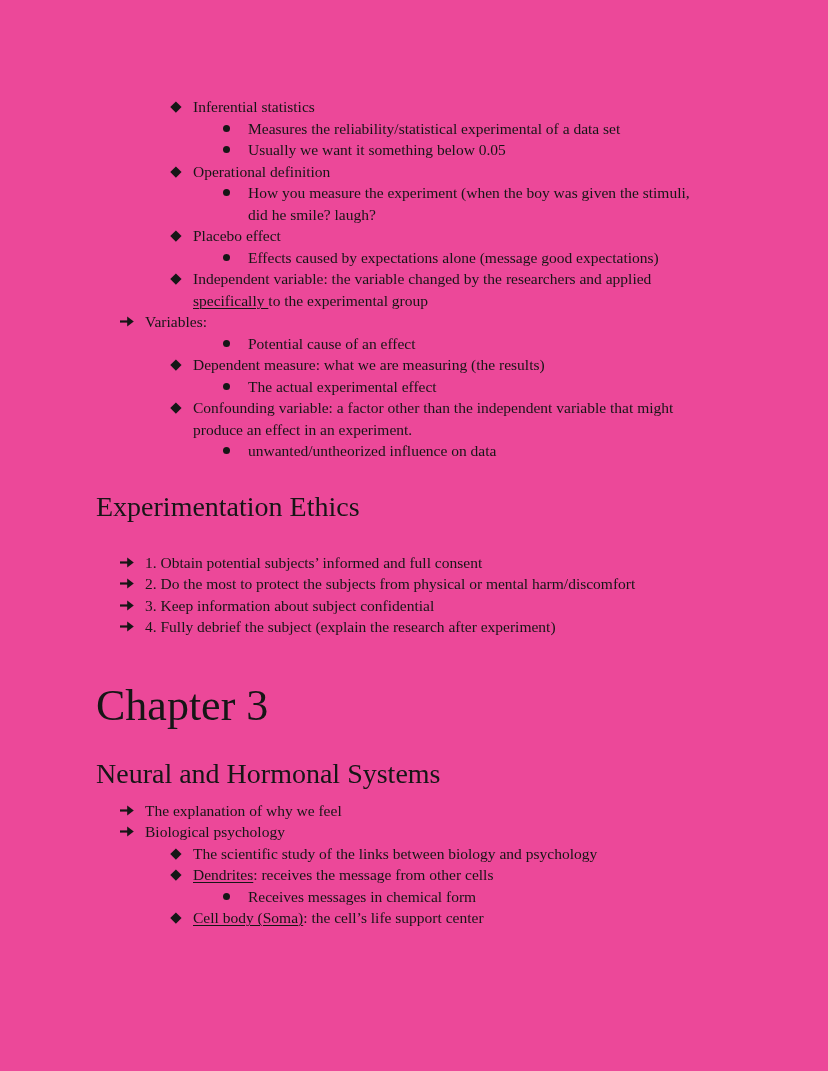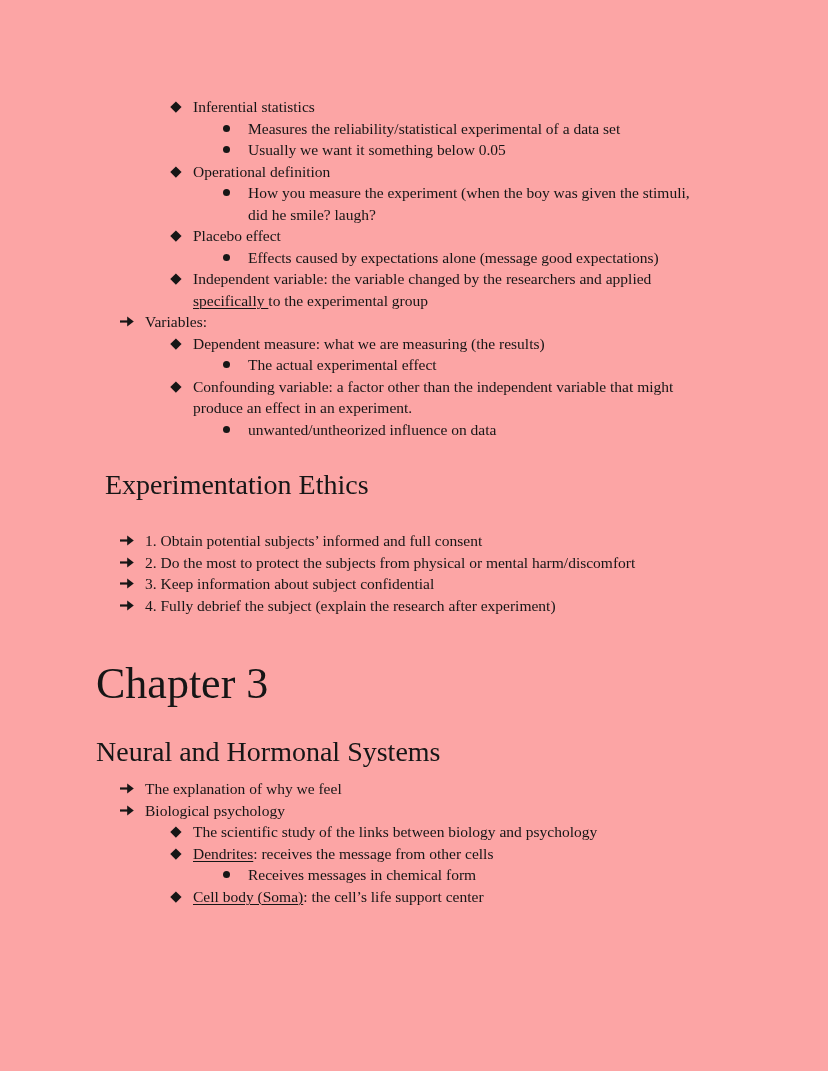--- a/index.html
+++ b/index.html
@@ -1,42 +1,42 @@
 <!DOCTYPE html>
 <html><head>
 <meta charset="utf-8">
 <style>
   html,body{margin:0;padding:0;background:#ffffff;}
   .page{
     position:relative;
     width:828px;height:1071px;
     box-sizing:border-box;
     padding:96px 96px 0 96px;
-    background:#fca5a5;
+    background:#ec4899;
     color:#161616;
     font-family:"Liberation Serif","DejaVu Serif",serif;
     font-size:15.5px;
     line-height:21.5px;
     overflow:hidden;
   }
   .list{margin:0;}
   .li{position:relative;white-space:pre-wrap;}
   .l1{padding-left:49px;}
   .l2{padding-left:97px;}
   .l3{padding-left:152px;}
   .bullet{position:absolute;display:block;color:#161616;}
   .l1 .bullet{left:24px;top:5.4px;width:14px;height:11px;}
   .l2 .bullet.diamond{left:75.5px;top:7px;width:7.8px;height:7.8px;background:currentColor;transform:rotate(45deg);}
   .l3 .bullet.circle{left:127px;top:7.3px;width:7px;height:7px;border-radius:50%;background:currentColor;}
   .arrow svg{display:block;}
   u{text-decoration:underline;text-decoration-thickness:1px;text-underline-offset:2px;}
   .h1,.h2{font-weight:400;color:#161616;}
   .h1{font-size:44px;line-height:44px;margin:46px 0 0 0;}
   .h2{font-size:28px;line-height:34px;margin:0;}
-  .h2-ethics{margin-top:28px;margin-left:9px;}
+  .h2-ethics{margin-top:28px;}
   .list-ethics{margin-top:28px;}
   .h2-neural{margin-top:29px;}
   .list-neuron{margin-top:9px;}
 </style>
 </head>
 <body>
 
 <div class="page">
   <div class="list list-methods">
       <div class="li l2"><span class="bullet diamond"></span><span class="txt">Inferential statistics</span></div>
@@ -46,20 +46,21 @@
       <div class="li l3"><span class="bullet circle"></span><span class="txt">How you measure the experiment (when the boy was given the stimuli,
 did he smile? laugh?</span></div>
       <div class="li l2"><span class="bullet diamond"></span><span class="txt">Placebo effect</span></div>
       <div class="li l3"><span class="bullet circle"></span><span class="txt">Effects caused by expectations alone (message good expectations)</span></div>
       <div class="li l2"><span class="bullet diamond"></span><span class="txt">Independent variable: the variable changed by the researchers and applied
 <u>specifically </u>to the experimental group</span></div>
       <div class="li l1"><span class="bullet arrow"><svg viewBox="0 0 14 11" width="14" height="11" aria-hidden="true">
             <rect x="0" y="4.4" width="9" height="2.2" fill="currentColor"></rect>
             <polygon points="7.2,0.5 13.8,5.5 7.2,10.5" fill="currentColor"></polygon>
           </svg></span><span class="txt">Variables:</span></div>
+      <div class="li l3"><span class="bullet circle"></span><span class="txt">Potential cause of an effect</span></div>
       <div class="li l2"><span class="bullet diamond"></span><span class="txt">Dependent measure: what we are measuring (the results)</span></div>
       <div class="li l3"><span class="bullet circle"></span><span class="txt">The actual experimental effect</span></div>
       <div class="li l2"><span class="bullet diamond"></span><span class="txt">Confounding variable: a factor other than the independent variable that might
 produce an effect in an experiment.</span></div>
       <div class="li l3"><span class="bullet circle"></span><span class="txt">unwanted/untheorized influence on data</span></div>
     </div>
   <h2 class="h2 h2-ethics">Experimentation Ethics</h2>
   <div class="list list-ethics">
       <div class="li l1"><span class="bullet arrow"><svg viewBox="0 0 14 11" width="14" height="11" aria-hidden="true">
             <rect x="0" y="4.4" width="9" height="2.2" fill="currentColor"></rect>

